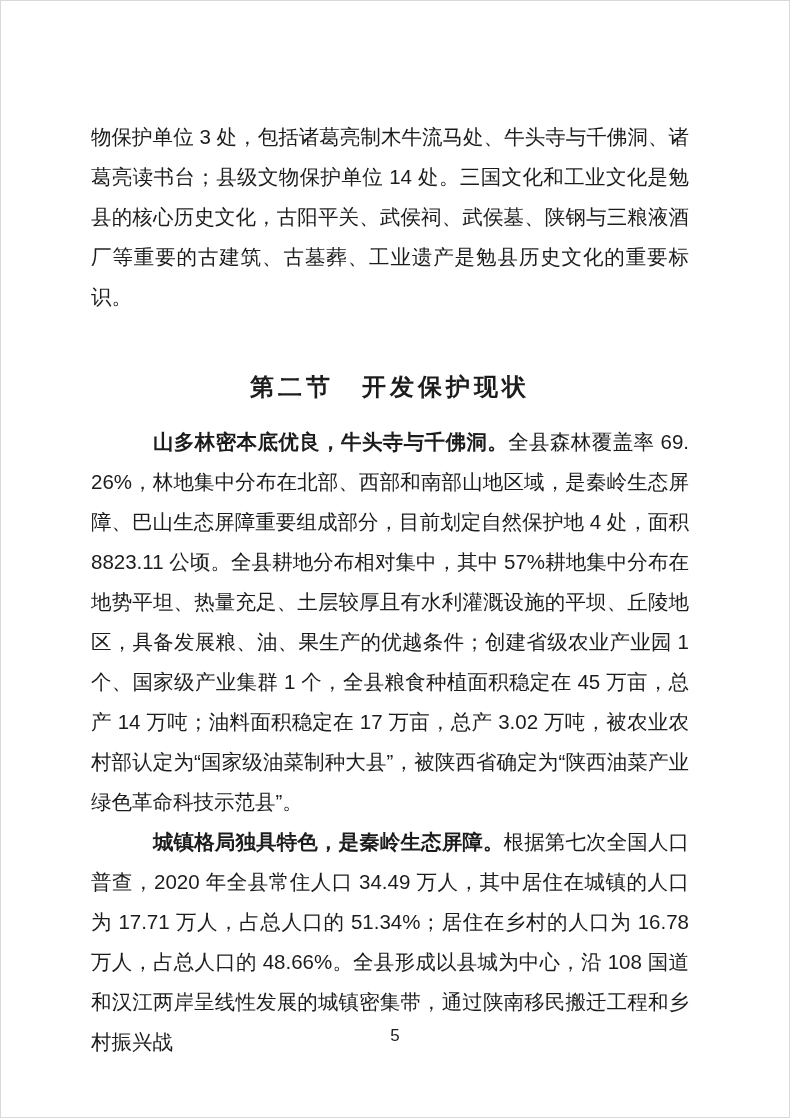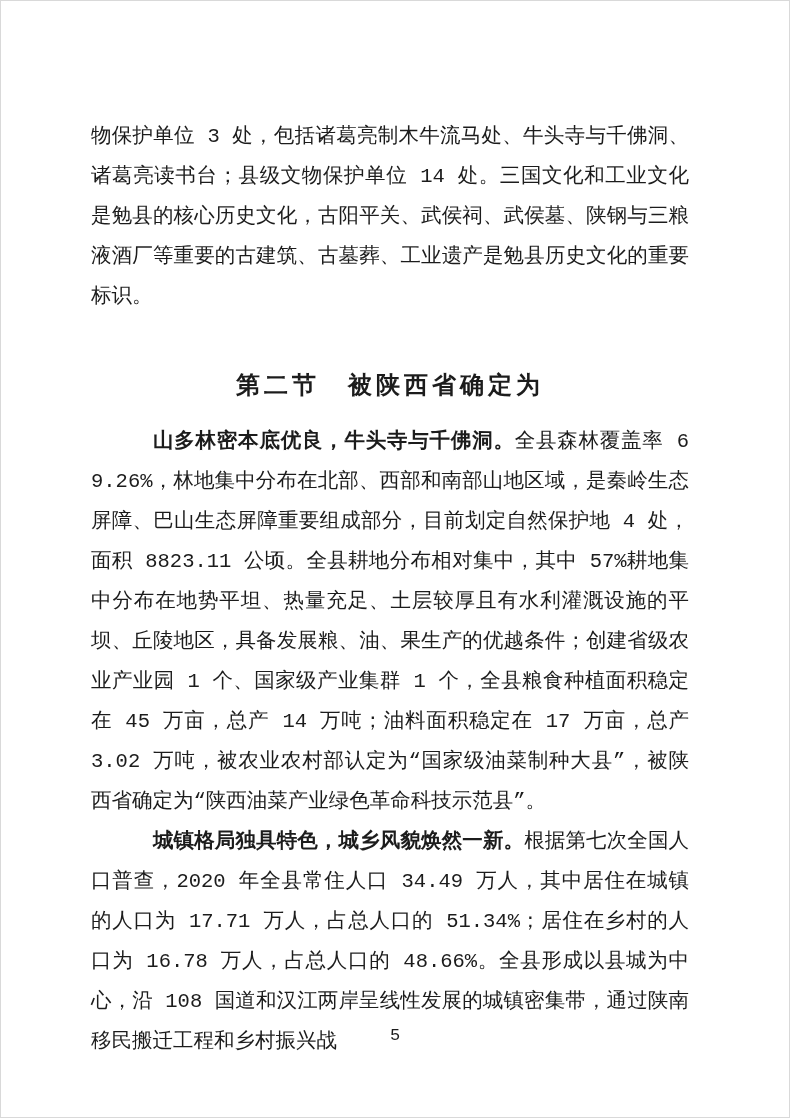--- a/index.html
+++ b/index.html
@@ -8,21 +8,21 @@
     background: #ffffff;
   }
   .page {
     position: relative;
     width: 790px;
     height: 1118px;
     background: #ffffff;
     border: 1px solid #d9d9d9;
     box-sizing: border-box;
     overflow: hidden;
-    font-family: Liberation Mono, monospace;
+    font-family: Liberation Sans, sans-serif;
     color: #1c1c1c;
   }
   .content {
     position: absolute;
     left: 90px;
     top: 116px;
     width: 598px;
   }
   .para {
     margin: 0;
@@ -62,22 +62,22 @@
   }
 </style>
 </head>
 <body>
 
 <div class="page">
   <div class="content">
 
     <p class="para"><span>物保护单位 3 处，包括诸葛亮制木牛流马处、牛头寺与千佛洞、诸葛亮读书台；县级文物保护单位 14 处。三国文化和工业文化是勉县的核心历史文化，古阳平关、武侯祠、武侯墓、陕钢与三粮液酒厂等重要的古建筑、古墓葬、工业遗产是勉县历史文化的重要标识。</span></p>
 
-    <h2 class="section-heading">第二节　被陕西省确定为</h2>
+    <h2 class="section-heading">第二节　开发保护现状</h2>
 
     <p class="para indent para-2"><span class="bold-lead">山多林密本底优良，牛头寺与千佛洞。</span><span>全县森林覆盖率 69.26%，林地集中分布在北部、西部和南部山地区域，是秦岭生态屏障、巴山生态屏障重要组成部分，目前划定自然保护地 4 处，面积 8823.11 公顷。全县耕地分布相对集中，其中 57%耕地集中分布在地势平坦、热量充足、土层较厚且有水利灌溉设施的平坝、丘陵地区，具备发展粮、油、果生产的优越条件；创建省级农业产业园 1 个、国家级产业集群 1 个，全县粮食种植面积稳定在 45 万亩，总产 14 万吨；油料面积稳定在 17 万亩，总产 3.02 万吨，被农业农村部认定为“国家级油菜制种大县”，被陕西省确定为“陕西油菜产业绿色革命科技示范县”。</span></p>
 
-    <p class="para indent"><span class="bold-lead">城镇格局独具特色，城乡风貌焕然一新。</span><span>根据第七次全国人口普查，2020 年全县常住人口 34.49 万人，其中居住在城镇的人口为 17.71 万人，占总人口的 51.34%；居住在乡村的人口为 16.78 万人，占总人口的 48.66%。全县形成以县城为中心，沿 108 国道和汉江两岸呈线性发展的城镇密集带，通过陕南移民搬迁工程和乡村振兴战</span></p>
+    <p class="para indent"><span class="bold-lead">城镇格局独具特色，是秦岭生态屏障。</span><span>根据第七次全国人口普查，2020 年全县常住人口 34.49 万人，其中居住在城镇的人口为 17.71 万人，占总人口的 51.34%；居住在乡村的人口为 16.78 万人，占总人口的 48.66%。全县形成以县城为中心，沿 108 国道和汉江两岸呈线性发展的城镇密集带，通过陕南移民搬迁工程和乡村振兴战</span></p>
 
   </div>
 
   <div class="page-number">5</div>
 </div>
 
 </body></html>

